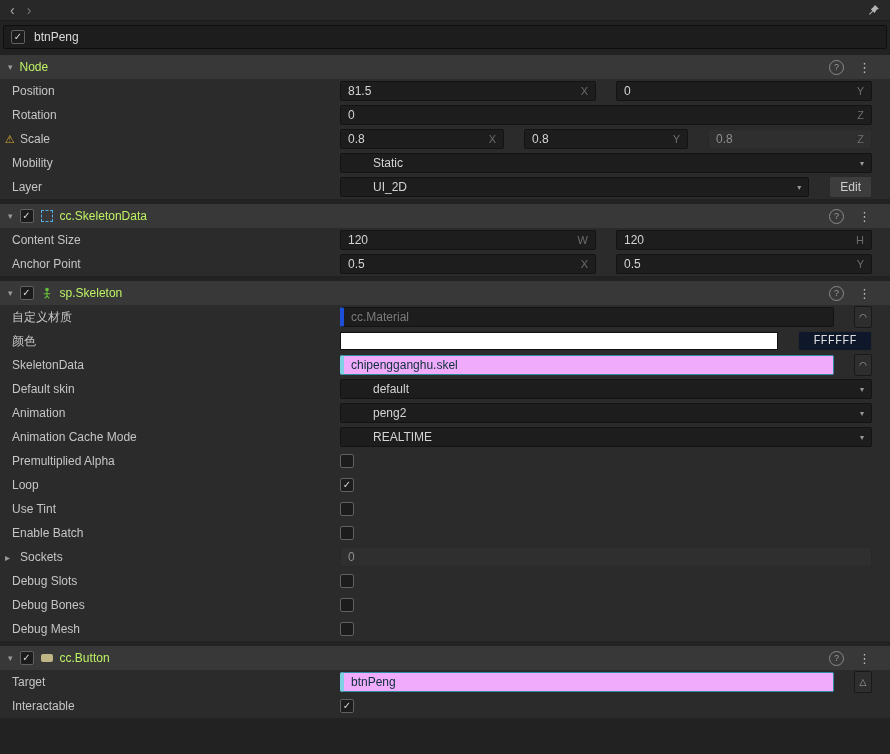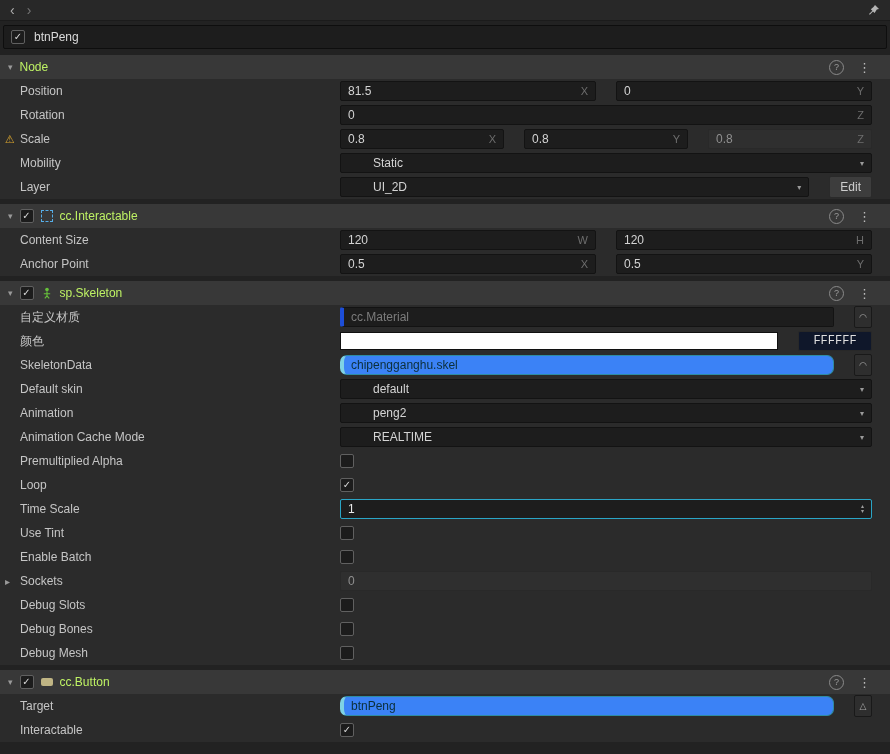--- a/index.html
+++ b/index.html
@@ -29,42 +29,42 @@
   .sec-head { height:24px; background:#383838; display:flex; align-items:center;
     gap:7px; padding:0 19px 0 8px; }
   .chev { color:#9a9a9a; font-size:9px; }
   .sec-title { font-weight:normal; color:#bef264; }
   .head-right { margin-left:auto; display:flex; align-items:center; gap:14px; }
   .help { width:13px; height:13px; border:1px solid #8a8a8a; border-radius:50%;
     font-size:9px; line-height:13px; text-align:center; color:#9c9c9c; cursor:pointer; }
   .dots { color:#bababa; font-size:13px; cursor:pointer; }
 
   .row { height:24px; display:flex; align-items:center; }
-  .row-label { flex:0 0 340px; box-sizing:border-box; padding-left:20px;
+  .row-label { flex:0 0 340px; box-sizing:border-box; padding-left:12px;
     color:#c5c5c5; display:flex; align-items:center; white-space:nowrap; overflow:hidden; }
   .row-label.icon-lead { padding-left:5px; }
   .lead-ico { width:15px; flex:0 0 15px; font-size:10px; color:#9a9a9a; }
   .lead-ico.warn { color:#dba62e; font-size:11px; }
   .row-value { flex:1; margin-right:18px; display:flex; align-items:center; gap:20px; min-width:0; }
 
   .field { height:18px; background:#1d1d1d; border:1px solid #131313; border-radius:2px;
     display:flex; align-items:center; padding:0 7px; color:#d4d4d4; flex:1; min-width:0; cursor:text; }
   .field .val { overflow:hidden; white-space:nowrap; }
   .suffix { margin-left:auto; color:#6d6d6d; font-size:11px; padding-left:6px; }
   .field.dim { background:#2f2f2f; border-color:#292929; color:#8f8f8f; }
   .field.select { cursor:pointer;padding-left:32px; }
   .dd-arrow { margin-left:auto; color:#9a9a9a; font-size:8px; padding-left:6px; }
   .btn { height:20px; background:#3d3d3d; border:1px solid #2a2a2a; border-radius:2px;
     color:#cecece; display:flex; align-items:center; padding:0 10px; cursor:pointer; flex:0 0 auto; }
 
   .asset-left { border-left:4px solid #1d4ed8; }
   .asset-btn { flex:0 0 16px; width:16px; height:20px; background:#2e2e2e;
     border:1px solid #191919; border-radius:2px; color:#a8a8a8; font-size:9px;
     display:flex; align-items:center; justify-content:center; cursor:pointer; }
-  .teal { background:#3b82f6; border-color:#2e8ca3; color:#0c2f39;border-radius:7px; }
+  .teal { background:#f0abfc; border-color:#2e8ca3; color:#0c2f39; }
   .teal.asset-left { border-left-color:#7fd2e4; }
   .placeholder { color:#7c7c7c; }
 
   .swatch { flex:1; height:16px; background:#ffffff; border:1px solid #101010; cursor:pointer; }
   .hex { flex:0 0 72px; height:18px; background:#0f172a; border:1px solid #282828;
     border-radius:2px; display:flex; align-items:center; justify-content:center; color:#dedede;font-family:Liberation Mono, monospace; }
 
   .field.focus { border-color:#2aa5c6; color:#eaeaea; }
   .stepper { margin-left:auto; display:flex; flex-direction:column; align-items:center;
     line-height:5px; font-size:6px; color:#9c9c9c; cursor:pointer; }
@@ -168,21 +168,21 @@
   </div>
 </div>
 
 <div class="section">
   <div class="sec-head">
     <span class="chev">▾</span>
     <span class="checkbox">✓</span>
     <span class="comp-ico">
         <span class="ico-uitransform"></span>
       </span>
-    <span class="sec-title">cc.Interactable</span>
+    <span class="sec-title">cc.SkeletonData</span>
     <span class="head-right">
       <span class="help">?</span>
       <span class="dots">⋮</span>
     </span>
   </div>
 
   <div class="row">
     <div class="row-label">Content Size</div>
     <div class="row-value">
       <div class="field">
@@ -293,32 +293,20 @@
     </div>
   </div>
 
   <div class="row">
     <div class="row-label">Loop</div>
     <div class="row-value">
       <span class="checkbox">✓</span>
     </div>
   </div>
 
-  <div class="row">
-    <div class="row-label">Time Scale</div>
-    <div class="row-value">
-      <div class="field focus">
-        <span class="val">1</span>
-        <span class="stepper">
-          <span>▴</span>
-          <span>▾</span>
-        </span>
-      </div>
-    </div>
-  </div>
 
   <div class="row">
     <div class="row-label">Use Tint</div>
     <div class="row-value">
       <span class="checkbox"></span>
     </div>
   </div>
 
   <div class="row">
     <div class="row-label">Enable Batch</div>

